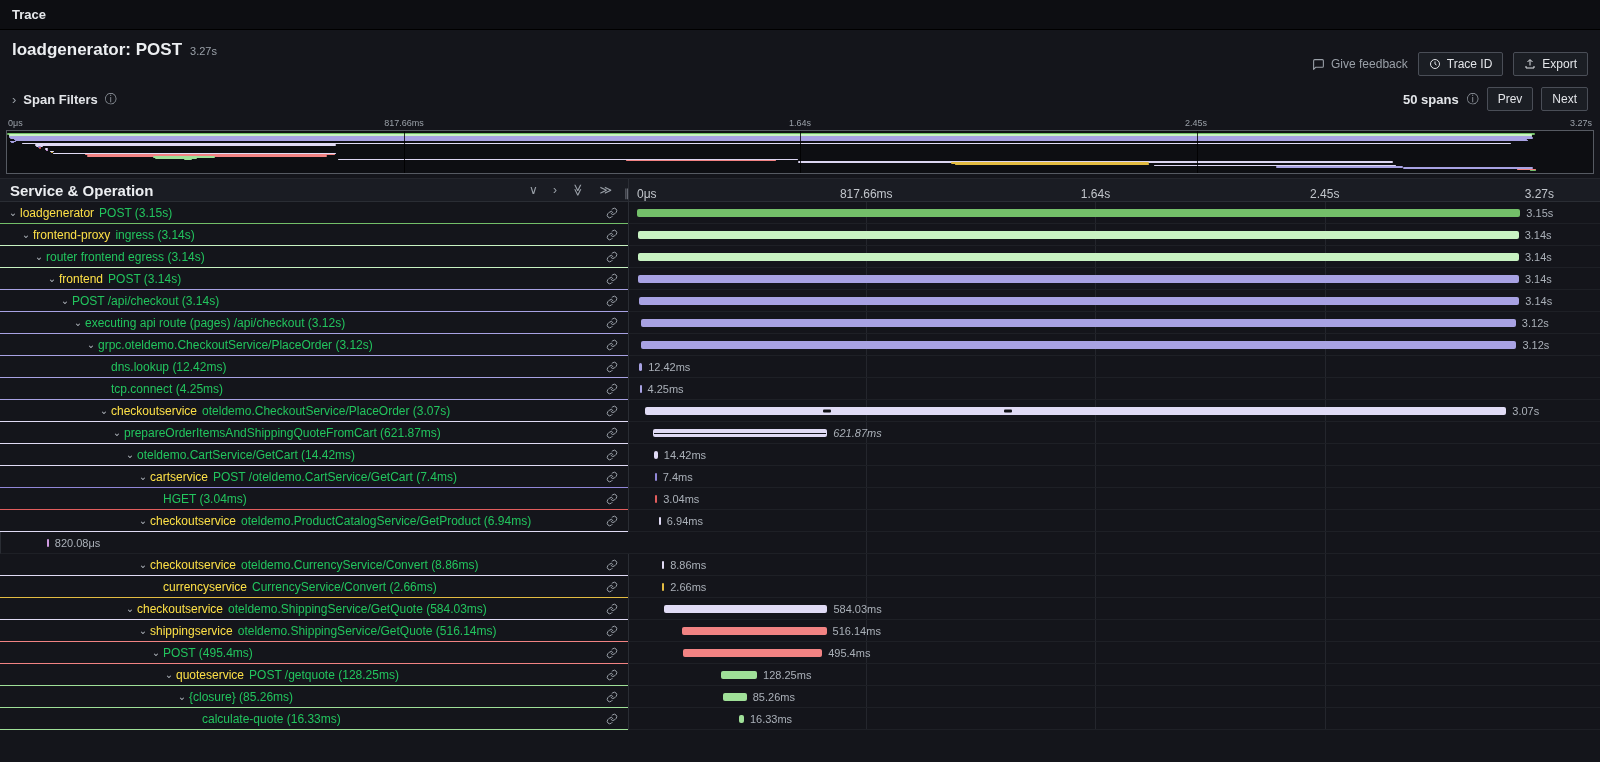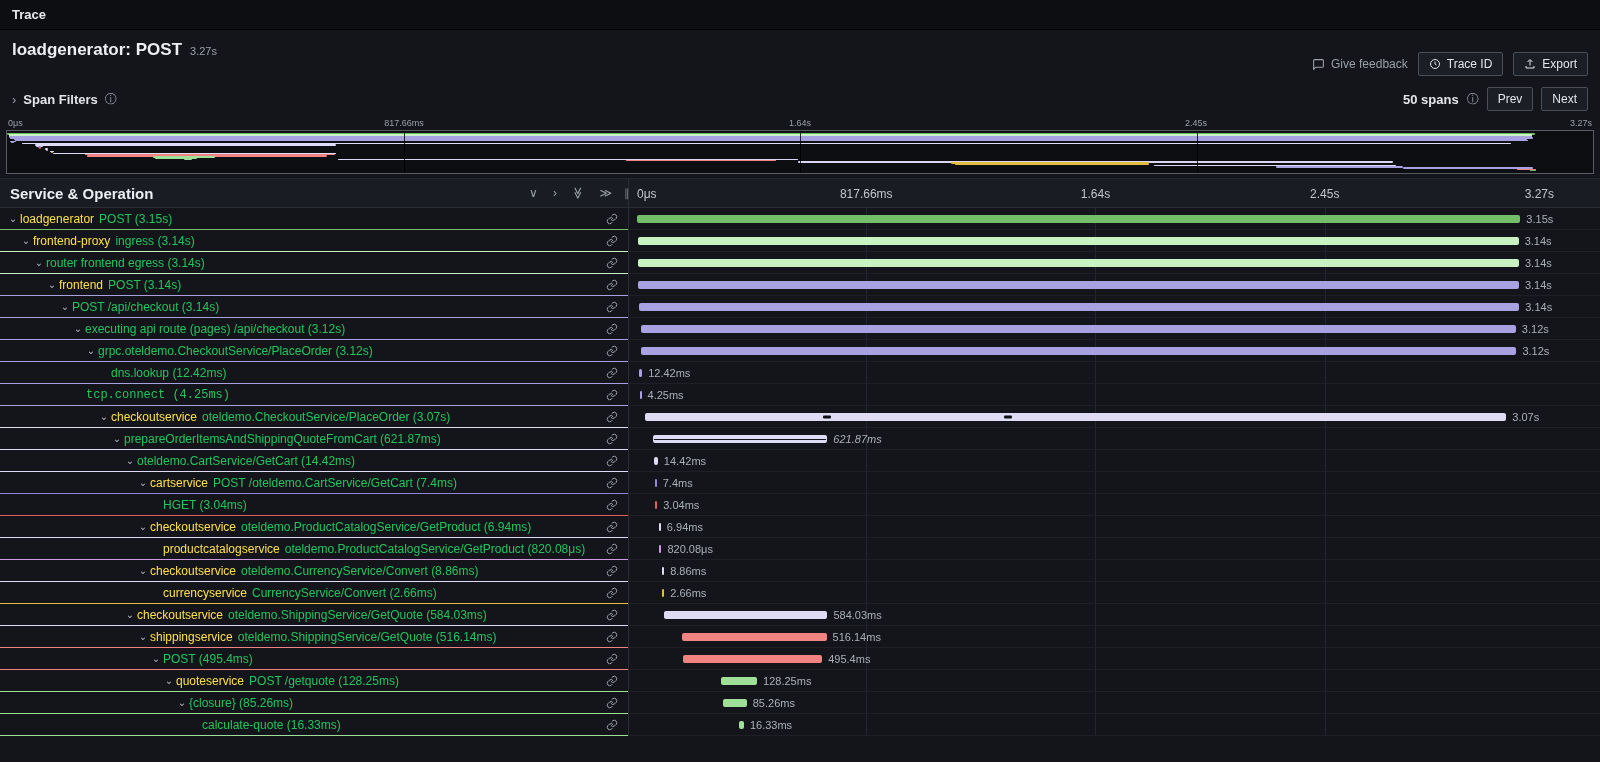--- a/index.html
+++ b/index.html
@@ -31,21 +31,21 @@
   .fr-right{display:flex;align-items:center;gap:8px}
   .span-count{font-size:13px;font-weight:700;color:#e3e5e9}
   
   .minimap{padding:1px 6px 0}
   .mm-ticks{position:relative;height:13px;margin:0 2px;font-size:9px;color:#9aa0a8}
   .mm-ticks .tick{position:absolute;top:1px}
   .mm-canvas{position:relative;height:44px;border:1px solid #565a62;background:#0d0e12;overflow:hidden}
   .mm-line{position:absolute;height:1.6px;border-radius:1px}
   .mm-grid{position:absolute;top:0;bottom:0;width:1px;background:#000;opacity:.8}
   
-  .table-header{display:flex;height:30px;background:#1a1c23;border-top:1px solid #24262d;
+  .table-header{display:flex;height:24px;background:#1a1c23;border-top:1px solid #24262d;
     border-bottom:1px solid #2a2d34;margin-top:4px}
   .thl{width:628px;flex:none;display:flex;align-items:center;justify-content:space-between;padding:0 10px}
   .t-title{font-size:15px;font-weight:700;color:#eceef1}
   .hicons{display:flex;gap:15px;color:#9aa0a8;font-size:12px;margin-right:6px;align-items:center}
   .hicons span{cursor:pointer}
   .rot90{display:inline-block;transform:rotate(90deg)}
   .thr{flex:1;position:relative;border-left:1px solid #2a2d34}
   .thr .timeline-inner{position:absolute;left:8px;right:46px;top:0;bottom:0}
   .thr .tick{position:absolute;top:8px;font-size:12px;color:#c2c6cc;white-space:nowrap}
   .grip{position:absolute;left:-5px;top:8px;color:#787d85;font-size:11px}
@@ -342,21 +342,21 @@
       </span>
     </div>
     <div class="cell-right">
       <div class="timeline-inner">
         <div class="bar" style="left: 0.183486%; width: 0.379817%; background: rgb(168, 162, 227);"></div>
         <span class="durlabel" style="left: calc(0.183486% + 6px + max(0.379817%, 2px));">12.42ms</span>
       </div>
     </div>
   </div>
     <div class="row">
-    <div class="cell-left" style="border-bottom-color: rgb(168, 162, 227); padding-left: 72px; font-family: Liberation Mono, monospace;">
+    <div class="cell-left" style="border-bottom-color: rgb(168, 162, 227); padding-left: 97px;">
       <span class="chev" style="visibility: hidden;">⌄</span>
 
       <span class="op">tcp.connect (4.25ms)</span>
       <span class="linkico">
         <svg width="12" height="12" viewBox="0 0 24 24" fill="none" stroke="currentColor" stroke-width="2" stroke-linecap="round">
             <path d="M10 13a5 5 0 0 0 7.5.5l3-3a5 5 0 0 0-7-7l-1.7 1.7"></path>
             <path d="M14 11a5 5 0 0 0-7.5-.5l-3 3a5 5 0 0 0 7 7l1.7-1.7"></path>
           </svg>
       </span>
     </div>
@@ -477,31 +477,20 @@
       </span>
     </div>
     <div class="cell-right">
       <div class="timeline-inner">
         <div class="bar" style="left: 2.38532%; width: 0.212232%; background: rgb(224, 219, 245);"></div>
         <span class="durlabel" style="left: calc(2.38532% + 6px + max(0.212232%, 2px));">6.94ms</span>
       </div>
     </div>
   </div>
     <div class="row">
-    <div class="cell-left" style="border-bottom-color: rgb(207, 154, 224); padding-left: 149px;">
-      <span class="chev" style="visibility: hidden;">⌄</span>
-      <span class="svc">productcatalogservice</span>
-      <span class="op">oteldemo.ProductCatalogService/GetProduct (820.08μs)</span>
-      <span class="linkico">
-        <svg width="12" height="12" viewBox="0 0 24 24" fill="none" stroke="currentColor" stroke-width="2" stroke-linecap="round">
-            <path d="M10 13a5 5 0 0 0 7.5.5l3-3a5 5 0 0 0-7-7l-1.7 1.7"></path>
-            <path d="M14 11a5 5 0 0 0-7.5-.5l-3 3a5 5 0 0 0 7 7l1.7-1.7"></path>
-          </svg>
-      </span>
-    </div>
     <div class="cell-right">
       <div class="timeline-inner">
         <div class="bar" style="left: 2.44648%; width: 0.0250764%; background: rgb(207, 154, 224);"></div>
         <span class="durlabel" style="left: calc(2.44648% + 6px + max(0.0250765%, 2px));">820.08μs</span>
       </div>
     </div>
   </div>
     <div class="row">
     <div class="cell-left" style="border-bottom-color: rgb(224, 219, 245); padding-left: 136px;">
       <span class="chev">⌄</span>

